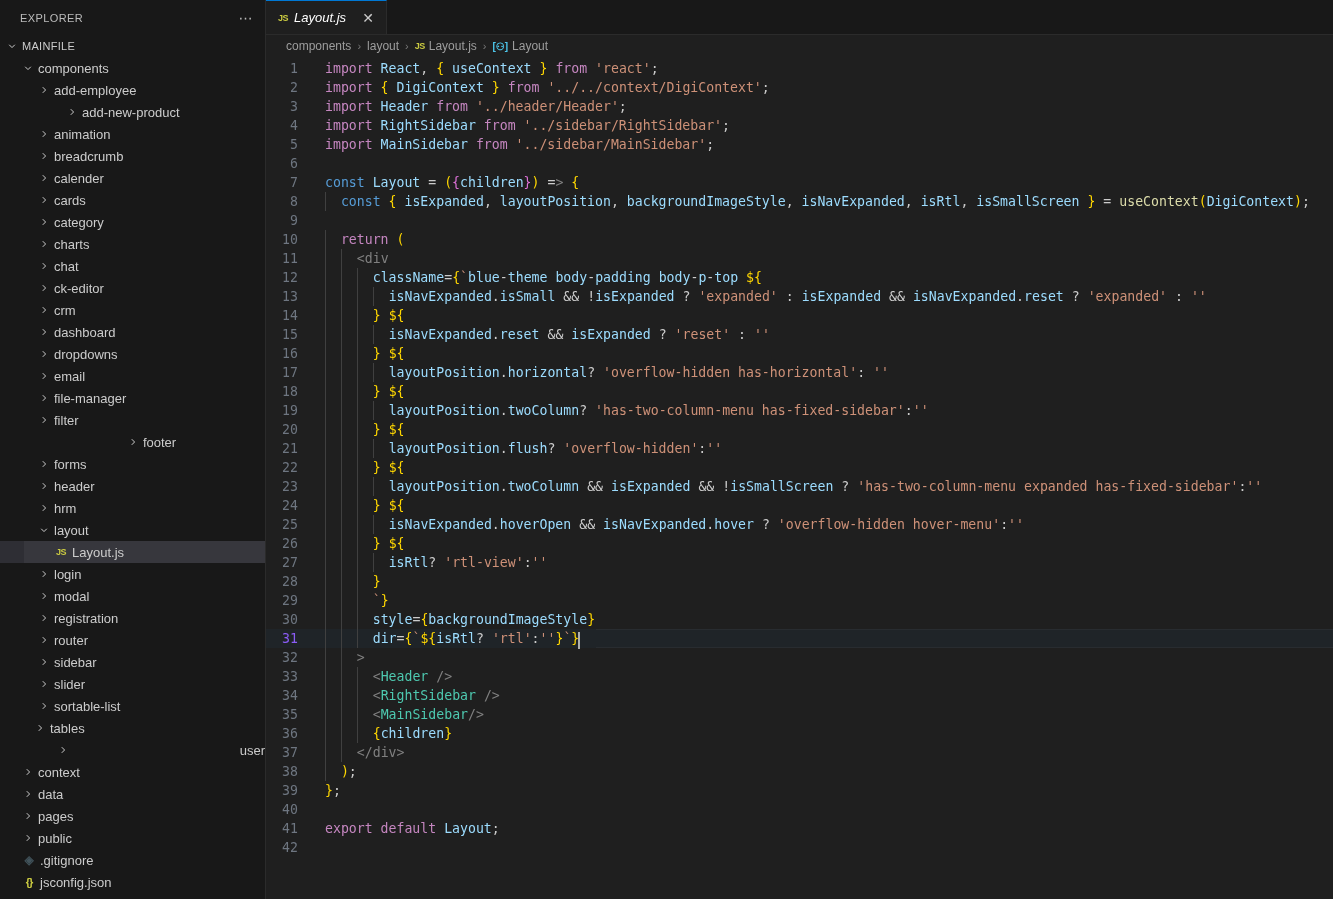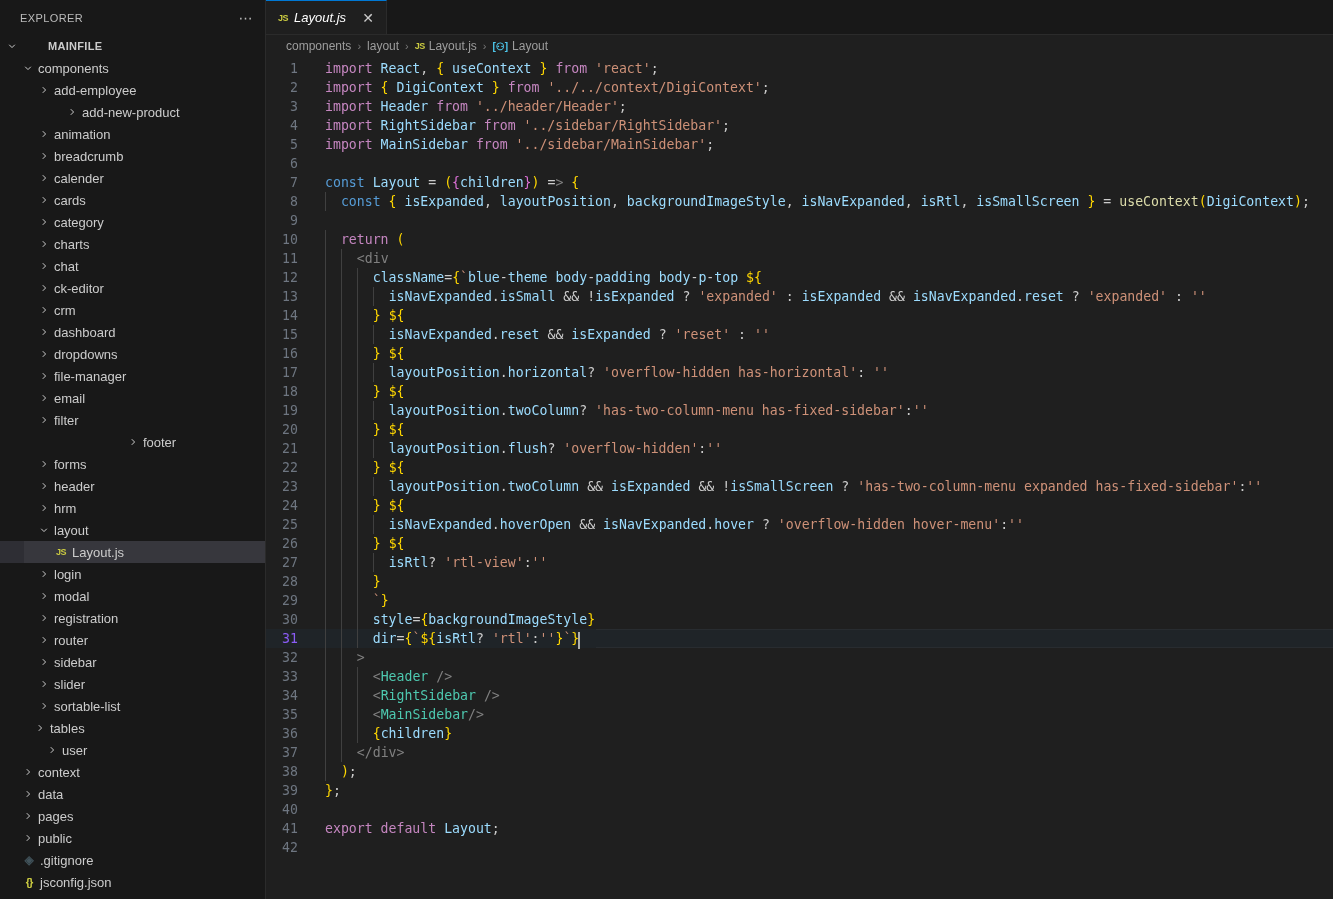--- a/index.html
+++ b/index.html
@@ -48,21 +48,21 @@
     content: ""; position: absolute; left: 0; top: 0; bottom: 0;
     width: 24px; background: #2e2e34;
   }
   .chev {
     width: 16px; height: 22px; flex: 0 0 16px;
     display: flex; align-items: center; justify-content: center;
     color: #cccccc;
   }
   .chev svg { width: 10px; height: 10px; display: block; }
   .row-label { padding-left: 2px; }
-  .root-label { font-weight: bold; font-size: 11px; letter-spacing: 0.3px; color: #cccccc; margin-left: 26px; }
+  .root-label { font-weight: normal; font-size: 11px; letter-spacing: 0.3px; color: #cccccc; }
 
   .ficon {
     width: 18px; flex: 0 0 18px; height: 22px;
     display: flex; align-items: center; justify-content: center;
     font-size: 9px; font-weight: bold;
     font-family: "Liberation Sans", sans-serif;
   }
   .ficon.js { color: #cbcb41; letter-spacing: -0.5px; }
   .ficon.git { color: #41535b; font-size: 12px; }
   .ficon.json { color: #cbcb41; font-size: 11px; letter-spacing: -1px; }
@@ -290,29 +290,29 @@
               </svg>
             </span>
             <span class="row-label">dropdowns</span>
           </div>
           <div class="row" style="padding-left: 36px;">
             <span class="chev">
               <svg viewBox="0 0 16 16" fill="none" stroke="currentColor" stroke-width="1.6">
                 <path d="M6 3.5 L10.5 8 L6 12.5"></path>
               </svg>
             </span>
+            <span class="row-label">email</span>
+          </div>
+          <div class="row" style="padding-left: 36px;">
+            <span class="chev">
+              <svg viewBox="0 0 16 16" fill="none" stroke="currentColor" stroke-width="1.6">
+                <path d="M6 3.5 L10.5 8 L6 12.5"></path>
+              </svg>
+            </span>
             <span class="row-label">file-manager</span>
-          </div>
-          <div class="row" style="padding-left: 36px;">
-            <span class="chev">
-              <svg viewBox="0 0 16 16" fill="none" stroke="currentColor" stroke-width="1.6">
-                <path d="M6 3.5 L10.5 8 L6 12.5"></path>
-              </svg>
-            </span>
-            <span class="row-label">email</span>
           </div>
           <div class="row" style="padding-left: 36px;">
             <span class="chev">
               <svg viewBox="0 0 16 16" fill="none" stroke="currentColor" stroke-width="1.6">
                 <path d="M6 3.5 L10.5 8 L6 12.5"></path>
               </svg>
             </span>
             <span class="row-label">filter</span>
           </div>
           <div class="row" style="padding-left: 36px; justify-content: center;">
@@ -416,21 +416,21 @@
             <span class="row-label">sortable-list</span>
           </div>
           <div class="row" style="padding-left: 32px;">
             <span class="chev">
               <svg viewBox="0 0 16 16" fill="none" stroke="currentColor" stroke-width="1.6">
                 <path d="M6 3.5 L10.5 8 L6 12.5"></path>
               </svg>
             </span>
             <span class="row-label">tables</span>
           </div>
-          <div class="row" style="padding-left: 44px;">
+          <div class="row" style="padding-left: 55px; justify-content: space-between;">
             <span class="chev">
               <svg viewBox="0 0 16 16" fill="none" stroke="currentColor" stroke-width="1.6">
                 <path d="M6 3.5 L10.5 8 L6 12.5"></path>
               </svg>
             </span>
             <span class="row-label">user</span>
           </div>
           <div class="row" style="padding-left: 20px;">
             <span class="chev">
               <svg viewBox="0 0 16 16" fill="none" stroke="currentColor" stroke-width="1.6">

